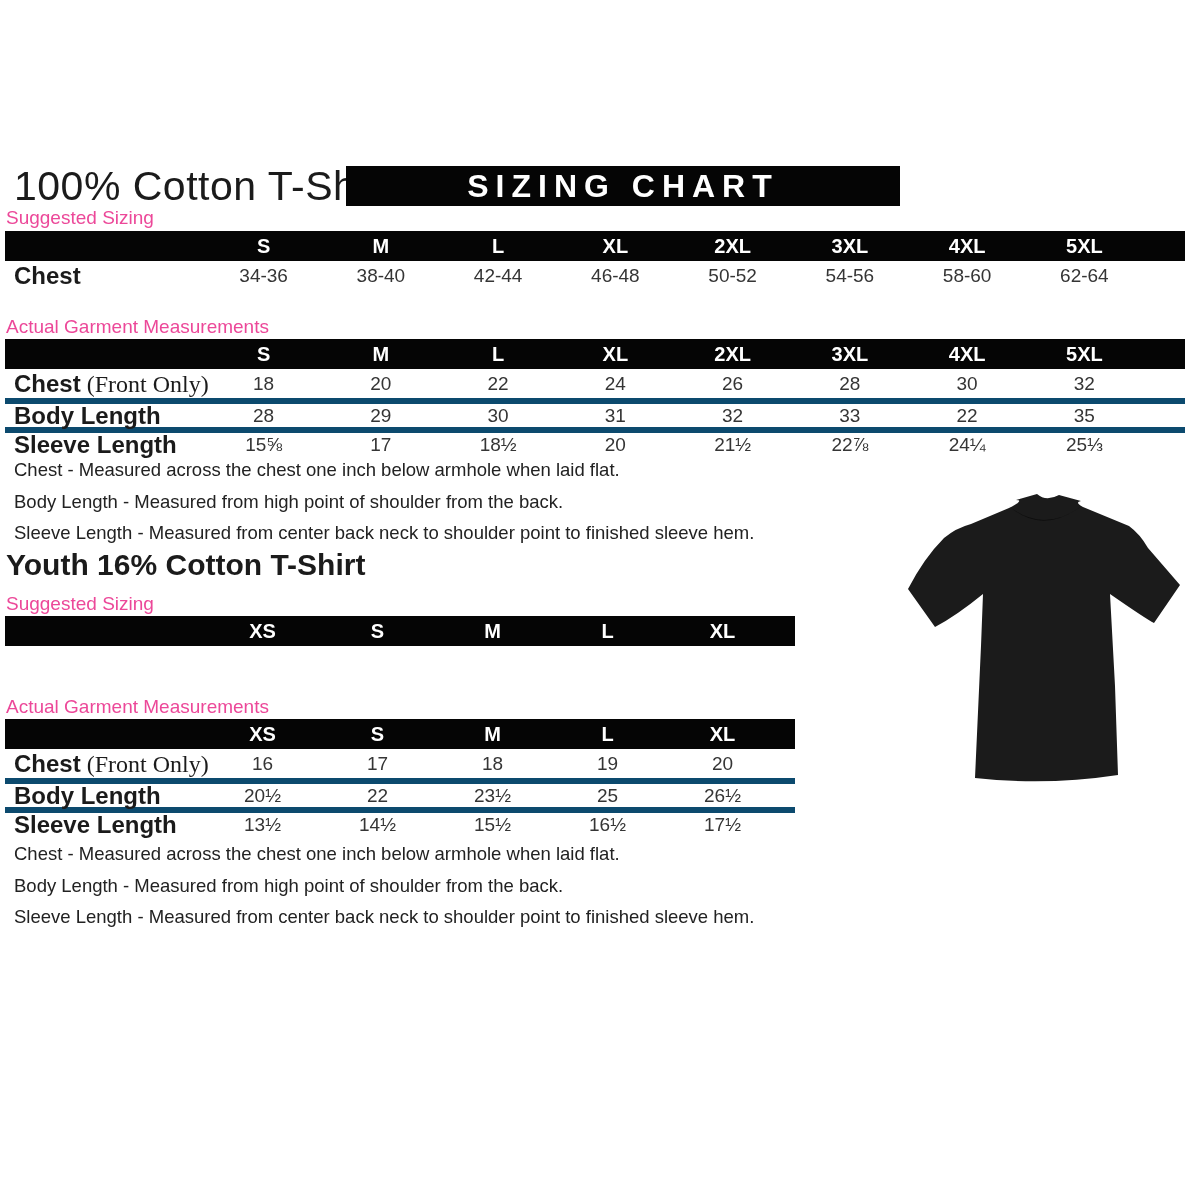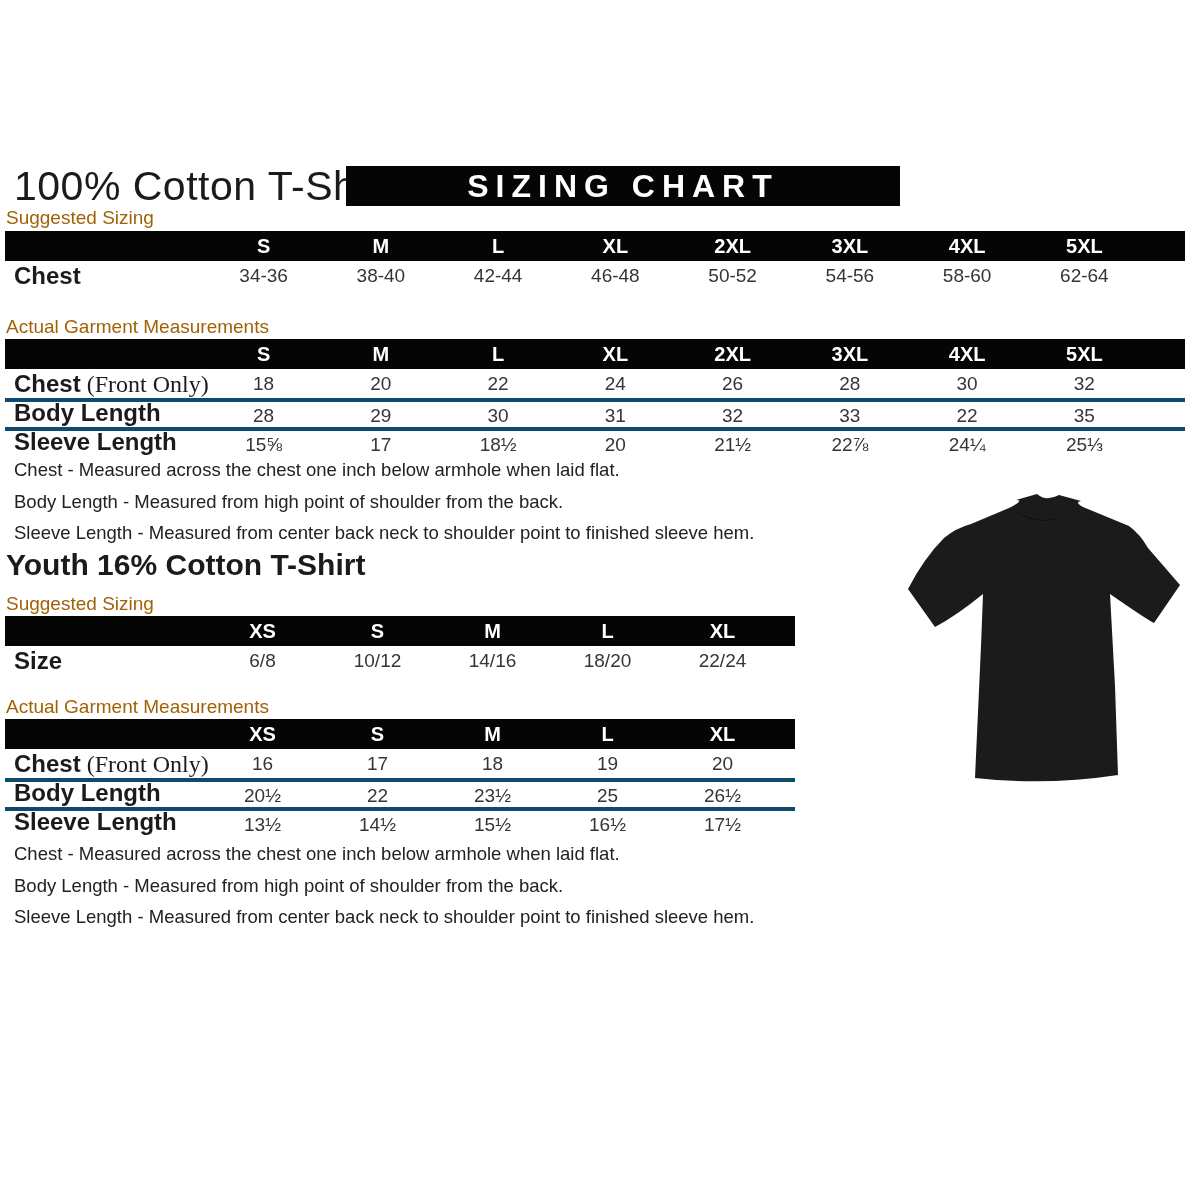--- a/index.html
+++ b/index.html
@@ -5,28 +5,28 @@
   * { margin:0; padding:0; box-sizing:border-box; }
   html,body { width:1200px; height:1200px; background:#ffffff;
     font-family:"Liberation Sans", sans-serif; color:#1b1b1b; overflow:hidden; }
   .abs { position:absolute; }
 
   
   .main-title { left:14px; top:163px; font-size:41px; font-weight:400; letter-spacing:0.5px; }
   .banner { left:346px; top:166px; width:554px; height:40px; background:#050505;
     color:#fff; font-weight:bold; font-size:32px; letter-spacing:7px;
     display:flex; align-items:center; justify-content:center; }
-  .section-label { font-size:19px; font-weight:400; color:#a16207; }
+  .section-label { font-size:19px; font-weight:400; color:#ec4899; }
   .youth-title { left:6px; top:548px; font-size:30px; font-weight:bold; }
 
   
   .sz-table { position:absolute; }
   .trow { display:flex; align-items:center; height:29px; }
   .trow.thead { background:#050505; color:#ffffff; height:30px; }
-  .trow.data ~ .trow.data { border-top:4px solid #0c4a6e;align-items:flex-end; }
+  .trow.data ~ .trow.data { border-top:6px solid #0c4a6e; }
   .tlabel { width:200px; padding-left:9px; font-size:24px; text-align:left; white-space:nowrap; }
   .tlabel b { font-weight:bold; }
   .tlabel .suffix { font-weight:400;font-family:Liberation Serif, serif; }
   .tcell { flex:1 1 0; text-align:center; font-size:19px; color:#353535; }
   .thead .tcell { font-weight:bold; font-size:20px; color:#ffffff; }
   .tspacer { flex:0 0 auto; }
   .adult-table { width:1180px; left:5px; }
   .adult-table .tspacer { width:42px; }
   .youth-table { width:790px; left:5px; }
   .youth-table .tspacer { width:15px; }
@@ -135,29 +135,20 @@
 <div class="sz-table youth-table" style="top:616px;">
     <div class="trow thead">
       <div class="tlabel"></div>
       <div class="tcell">XS</div>
       <div class="tcell">S</div>
       <div class="tcell">M</div>
       <div class="tcell">L</div>
       <div class="tcell">XL</div>
       <div class="tspacer"></div>
     </div>
-    <div class="trow data">
-      <div class="tlabel"><b>Size</b></div>
-      <div class="tcell">6/8</div>
-      <div class="tcell">10/12</div>
-      <div class="tcell">14/16</div>
-      <div class="tcell">18/20</div>
-      <div class="tcell">22/24</div>
-      <div class="tspacer"></div>
-    </div>
   </div>
 
 <div class="abs section-label" style="left:6px; top:696px;">Actual Garment Measurements</div>
 <div class="sz-table youth-table" style="top:719px;">
     <div class="trow thead">
       <div class="tlabel"></div>
       <div class="tcell">XS</div>
       <div class="tcell">S</div>
       <div class="tcell">M</div>
       <div class="tcell">L</div>

